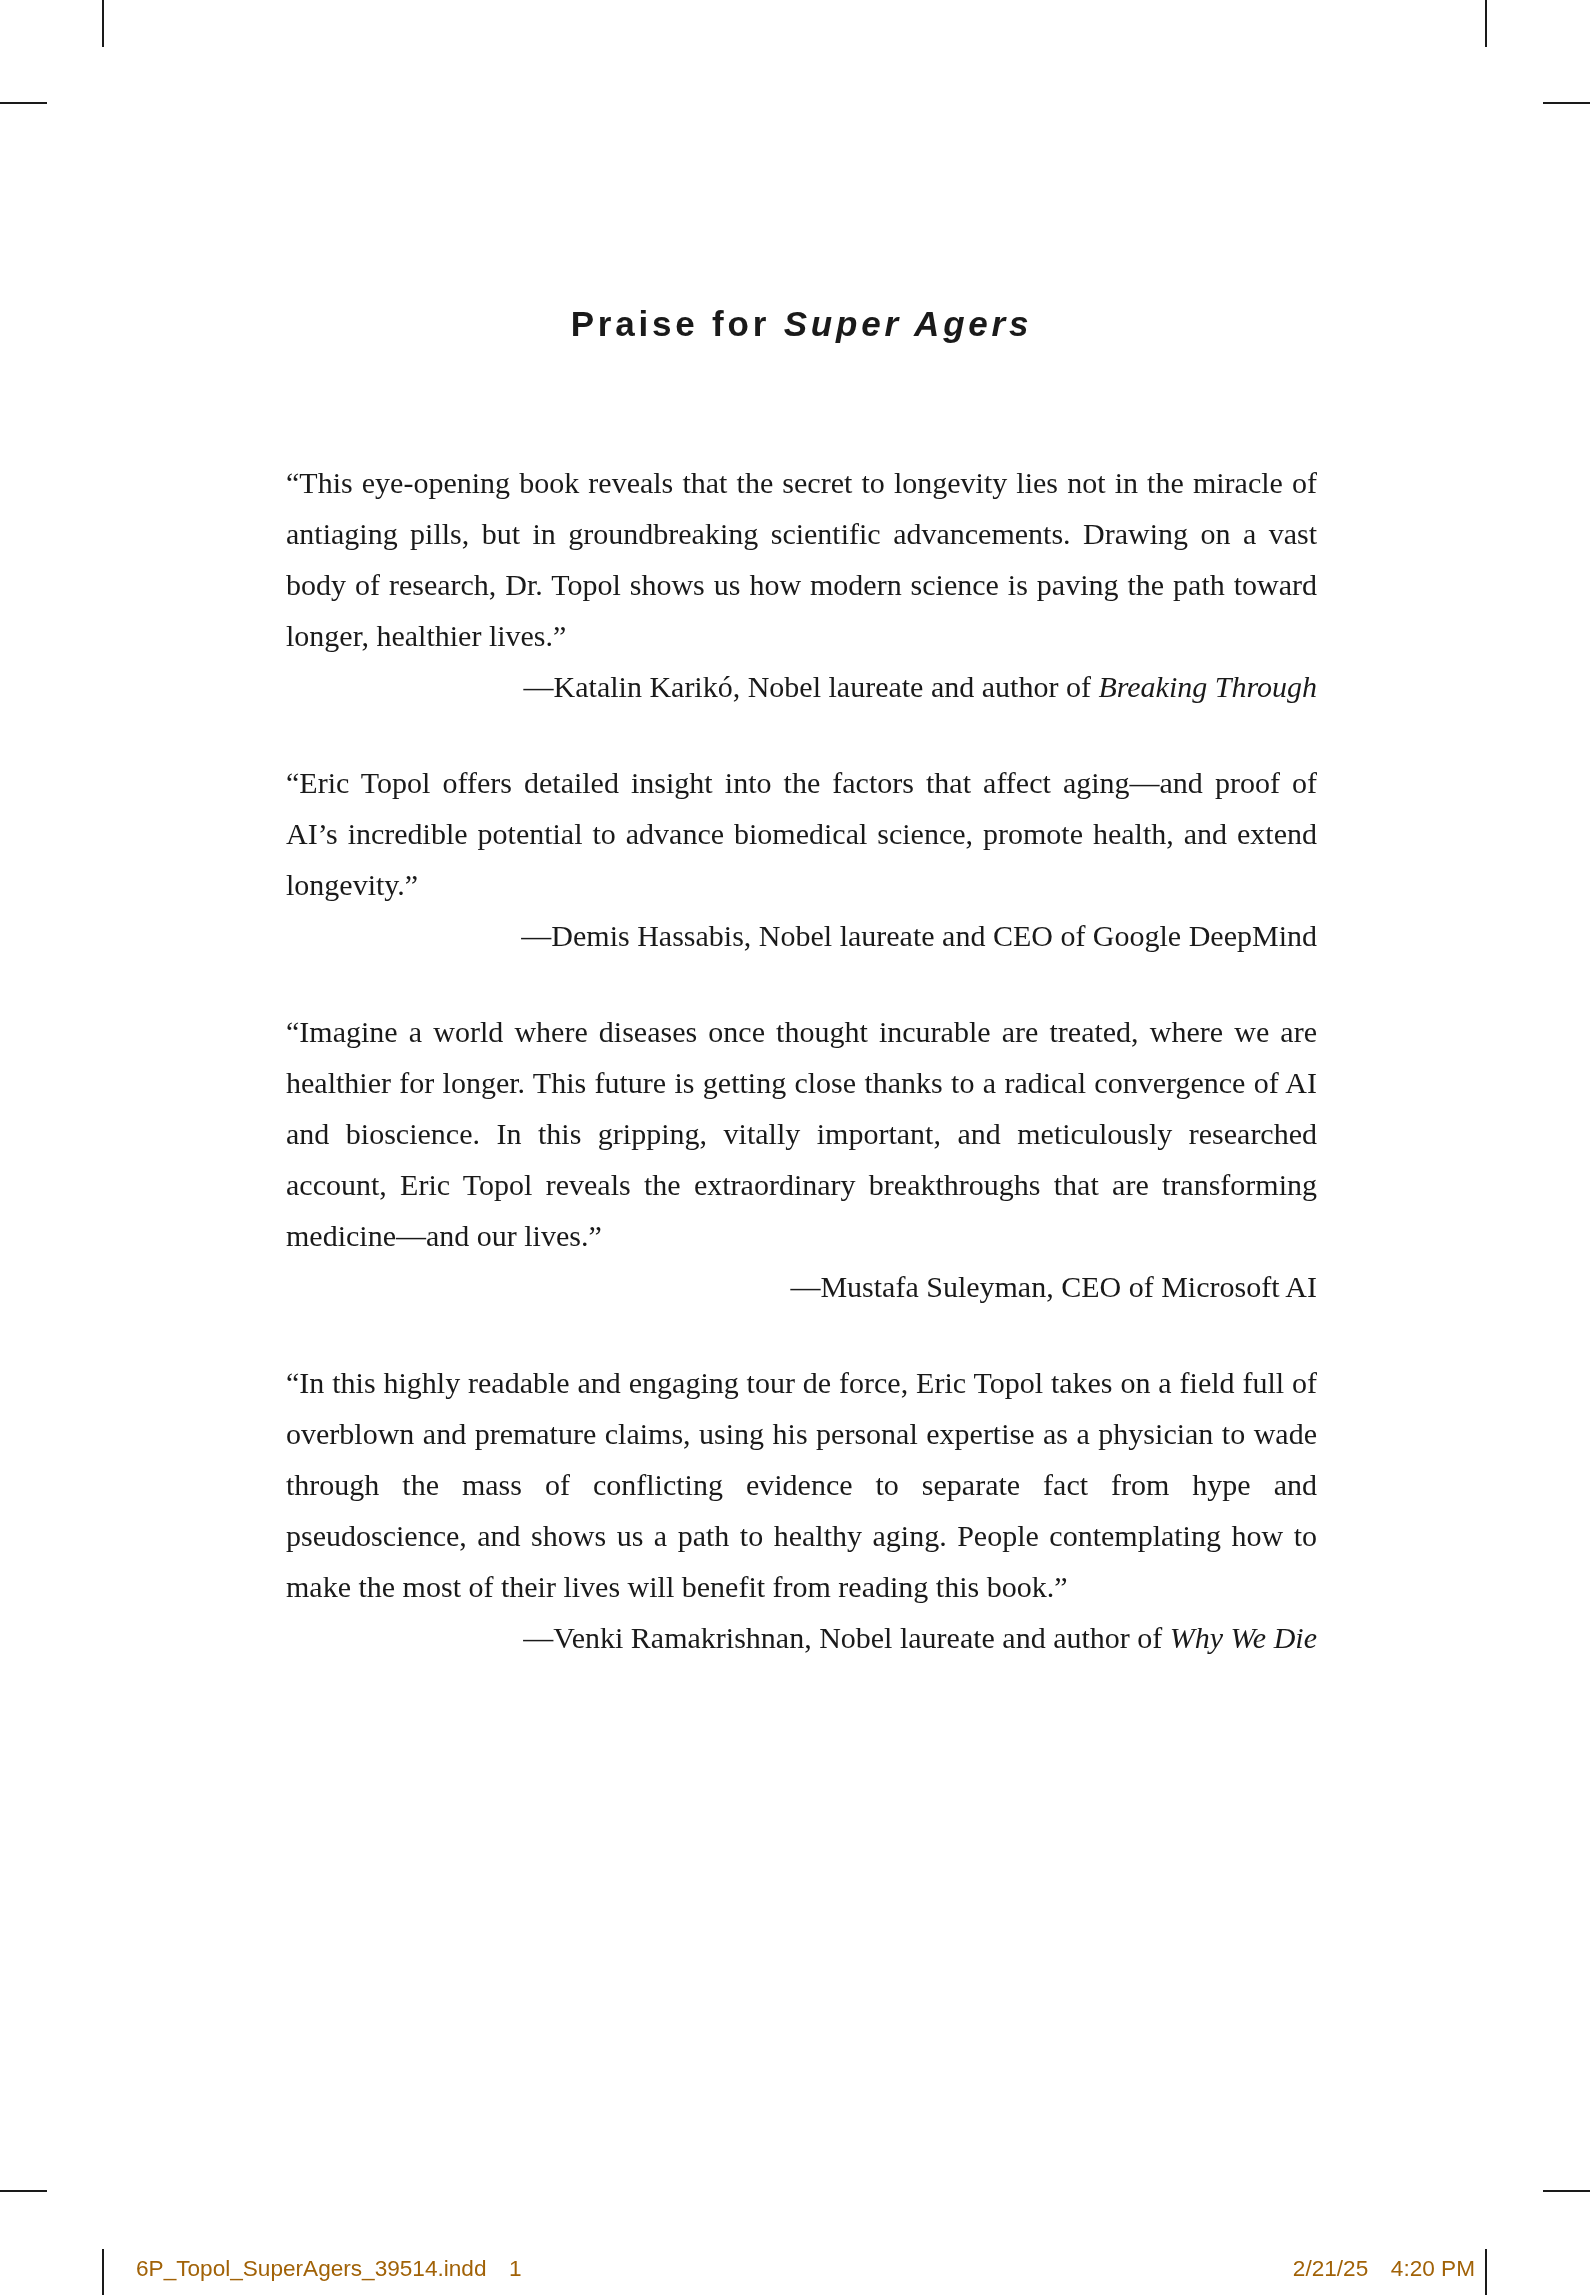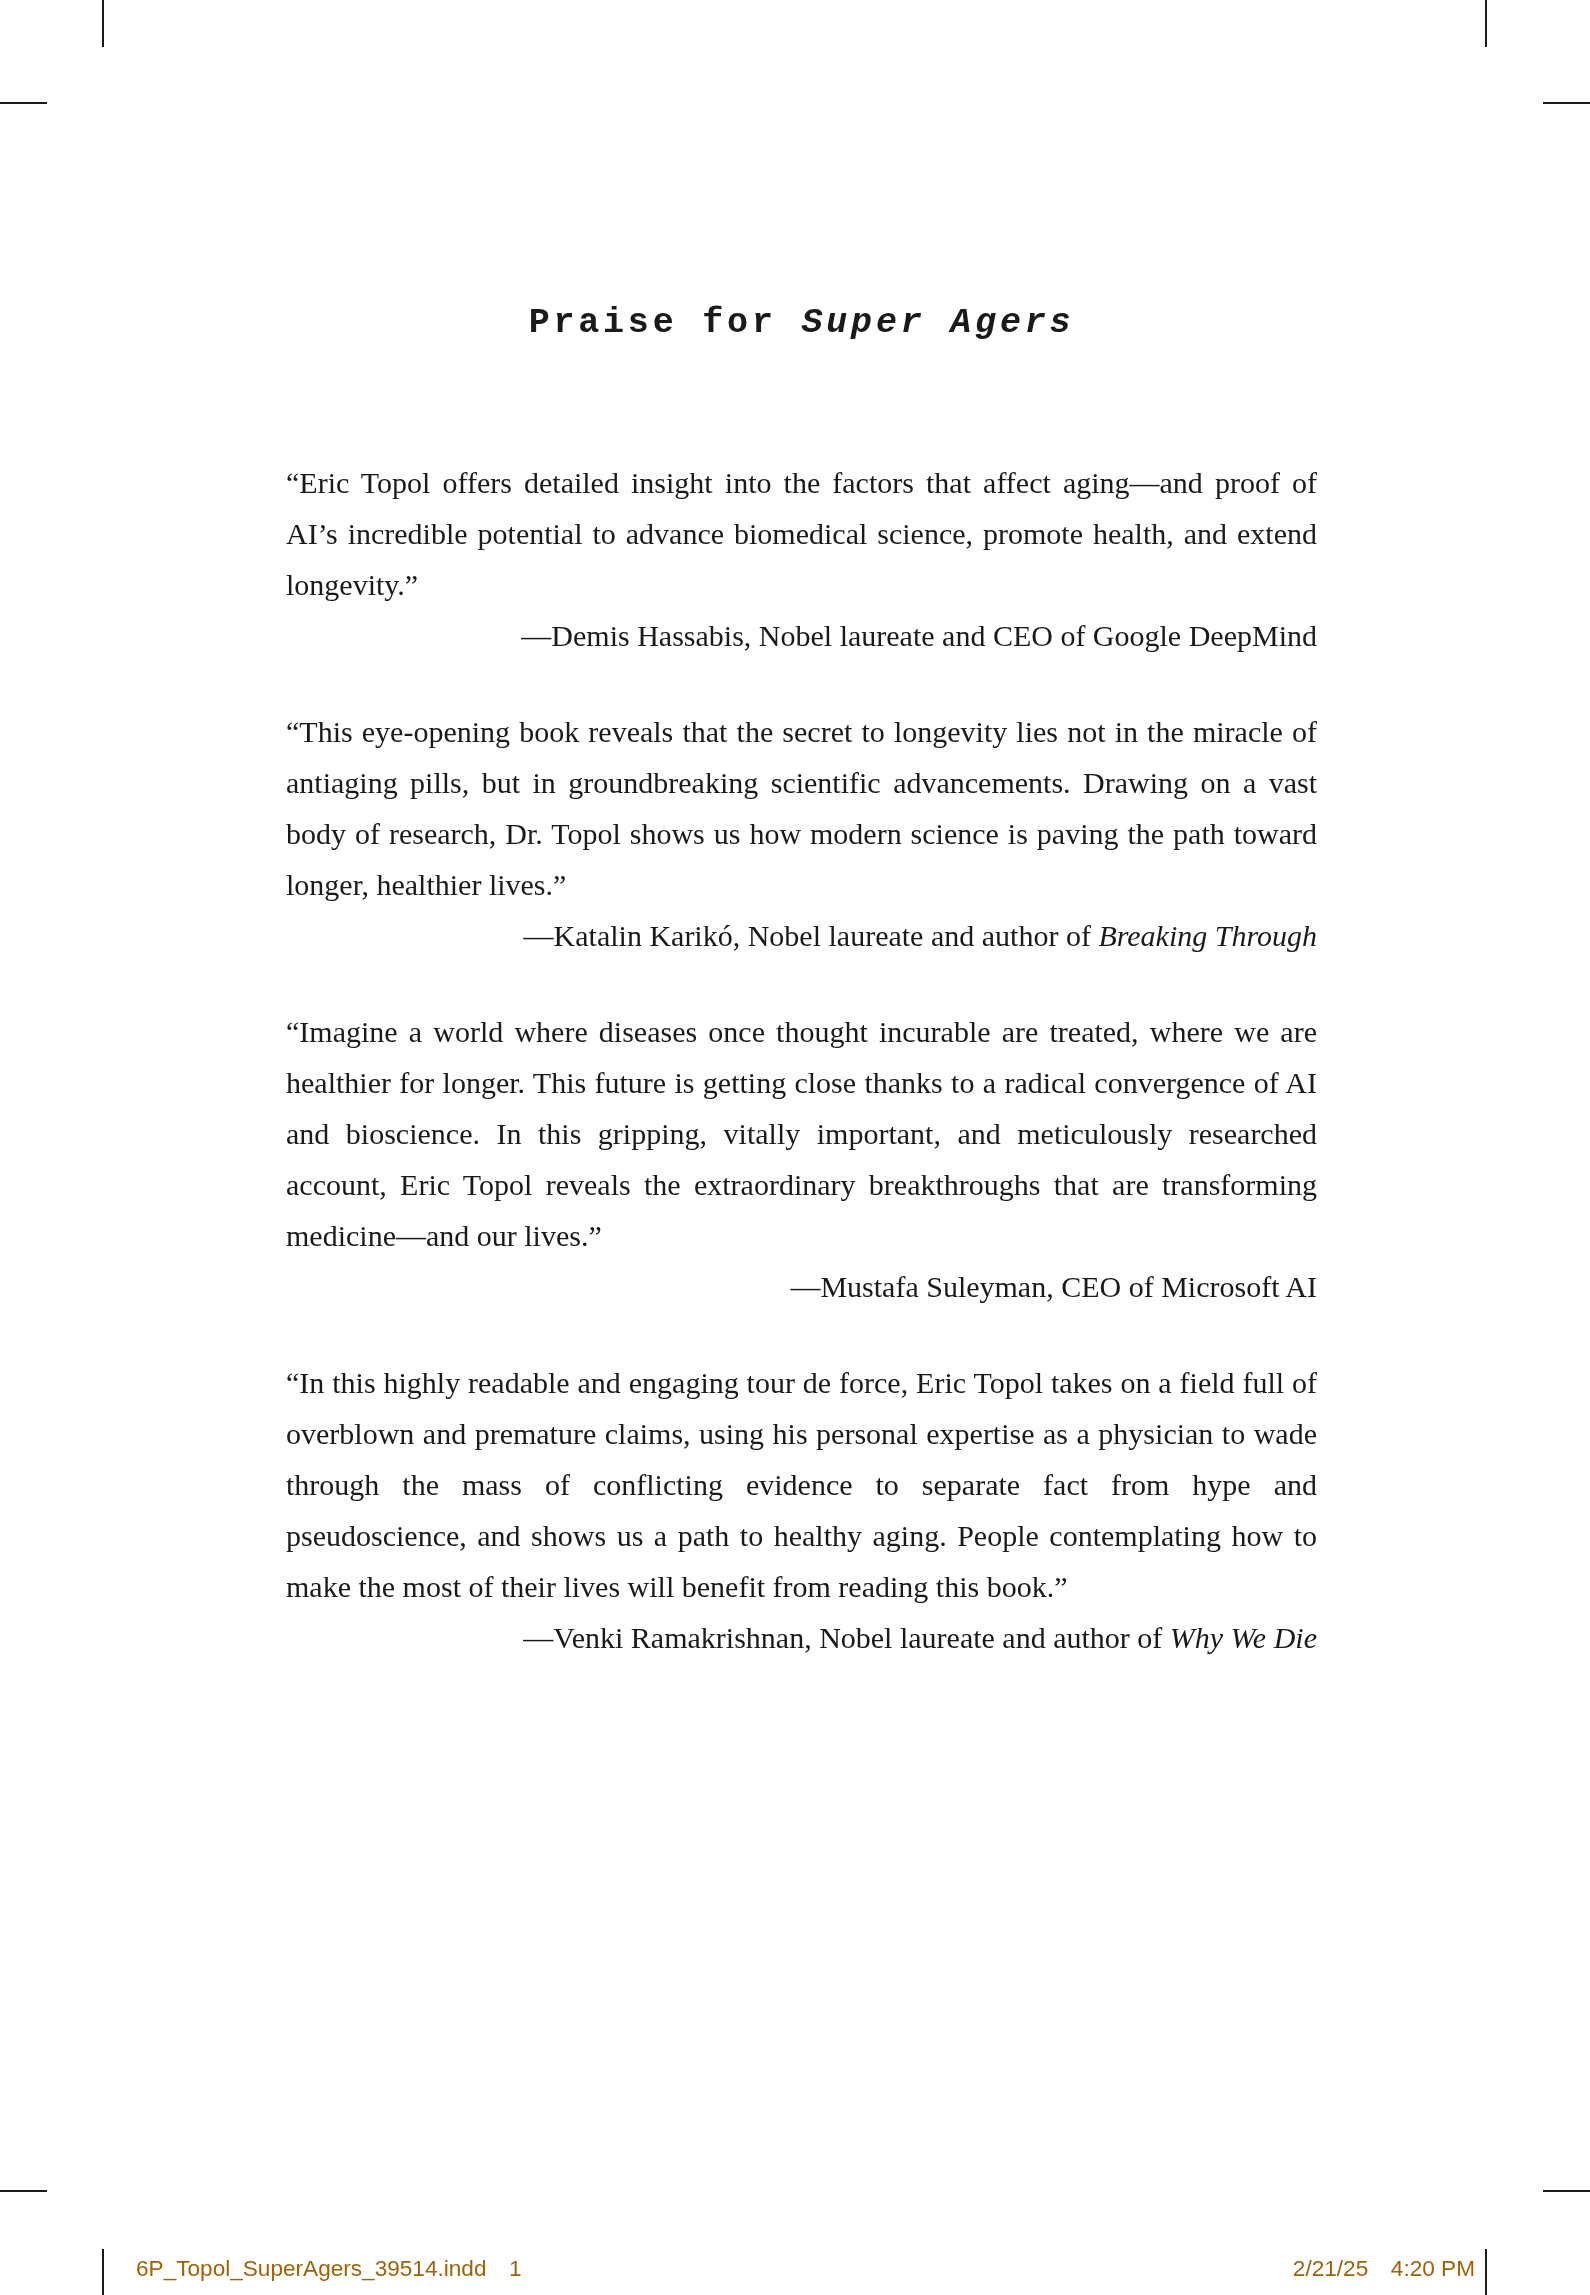--- a/index.html
+++ b/index.html
@@ -34,21 +34,21 @@
 
   
   .content {
     position: absolute;
     left: 286px;
     top: 306px;
     width: 1031px;
   }
 
   .page-title {
-    font-family: Liberation Mono, monospace;
+    font-family: Liberation Sans, sans-serif;
     font-weight: 700;
     font-size: 35px;
     line-height: 1;
     letter-spacing: 3.8px;
     text-align: center;
     color: #1a1a1a;
     margin: 0 0 116px 0;
   }
   .page-title .book-name {
     font-style: italic;
@@ -97,27 +97,27 @@
 <div class="crop h h-bl"></div>
 <div class="crop h h-br"></div>
 <div class="crop v v-bl"></div>
 <div class="crop v v-br"></div>
 
 <div class="content">
 
   <h1 class="page-title"><span>Praise for </span><span class="book-name">Super Agers</span></h1>
 
   <div class="quote">
-    <p class="quote-text">“Eric Topol offers detailed insight into the factors that affect aging—and proof of AI’s incredible potential to advance biomedical science, promote health, and extend longevity.”</p>
-    <p class="quote-attribution"><span>—Demis Hassabis, Nobel laureate and CEO of Google DeepMind</span><i></i></p>
+    <p class="quote-text">“This eye-opening book reveals that the secret to longevity lies not in the miracle of antiaging pills, but in groundbreaking scientific advancements. Drawing on a vast body of research, Dr. Topol shows us how modern science is paving the path toward longer, healthier lives.”</p>
+    <p class="quote-attribution"><span>—Katalin Karikó, Nobel laureate and author of </span><i>Breaking Through</i></p>
   </div>
 
   <div class="quote">
-    <p class="quote-text">“This eye-opening book reveals that the secret to longevity lies not in the miracle of antiaging pills, but in groundbreaking scientific advancements. Drawing on a vast body of research, Dr. Topol shows us how modern science is paving the path toward longer, healthier lives.”</p>
-    <p class="quote-attribution"><span>—Katalin Karikó, Nobel laureate and author of </span><i>Breaking Through</i></p>
+    <p class="quote-text">“Eric Topol offers detailed insight into the factors that affect aging—and proof of AI’s incredible potential to advance biomedical science, promote health, and extend longevity.”</p>
+    <p class="quote-attribution"><span>—Demis Hassabis, Nobel laureate and CEO of Google DeepMind</span><i></i></p>
   </div>
 
 
   <div class="quote">
     <p class="quote-text">“Imagine a world where diseases once thought incurable are treated, where we are healthier for longer. This future is getting close thanks to a radical convergence of AI and bioscience. In this gripping, vitally important, and meticulously researched account, Eric Topol reveals the extraordinary breakthroughs that are transforming medicine—and our lives.”</p>
     <p class="quote-attribution"><span>—Mustafa Suleyman, CEO of Microsoft AI</span><i></i></p>
   </div>
 
   <div class="quote">
     <p class="quote-text">“In this highly readable and engaging tour de force, Eric Topol takes on a field full of overblown and premature claims, using his personal expertise as a physician to wade through the mass of conflicting evidence to separate fact from hype and pseudoscience, and shows us a path to healthy aging. People contemplating how to make the most of their lives will benefit from reading this book.”</p>

